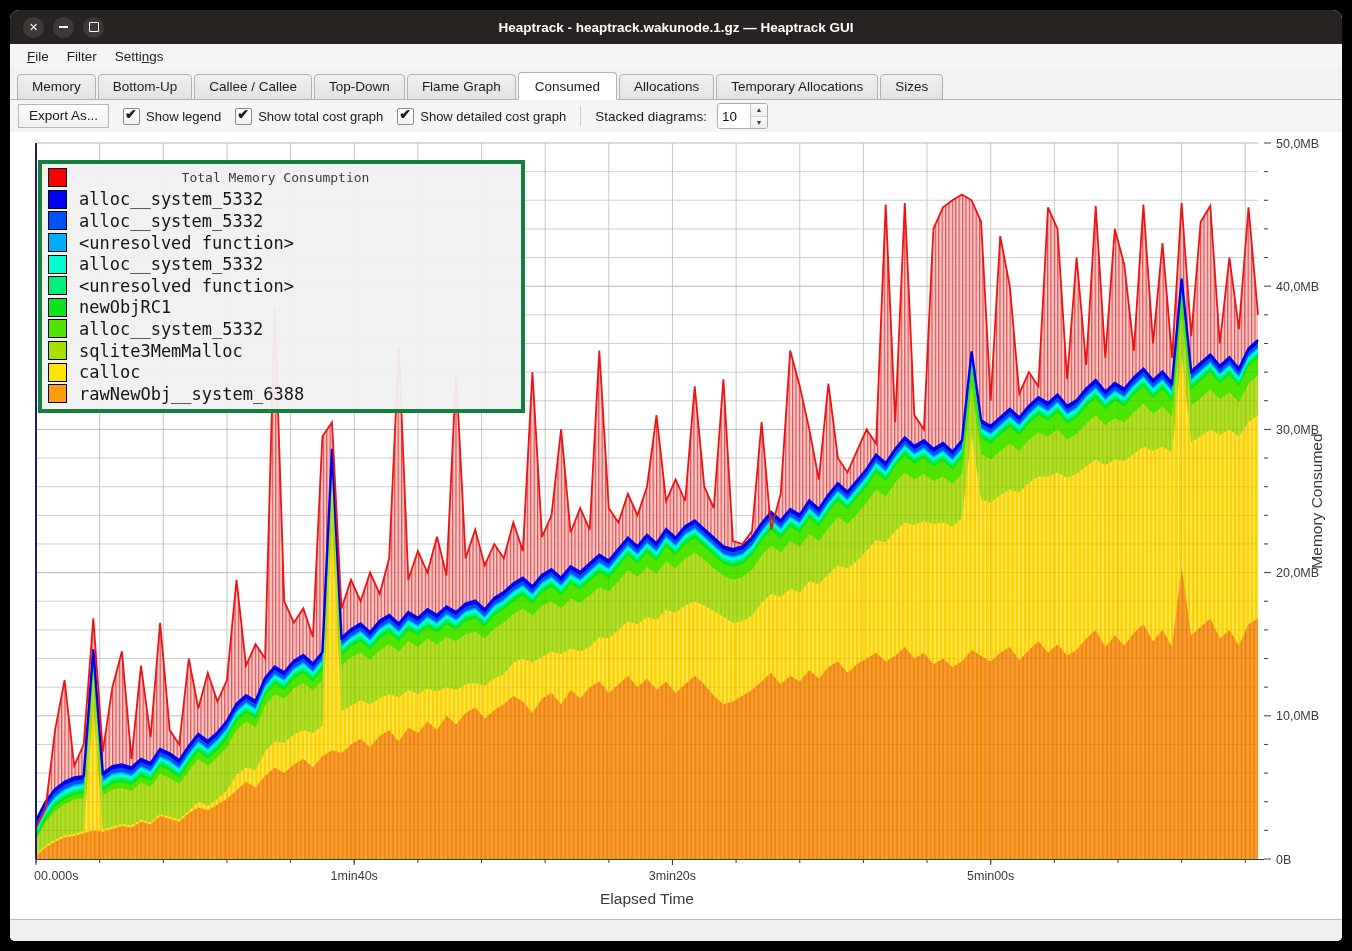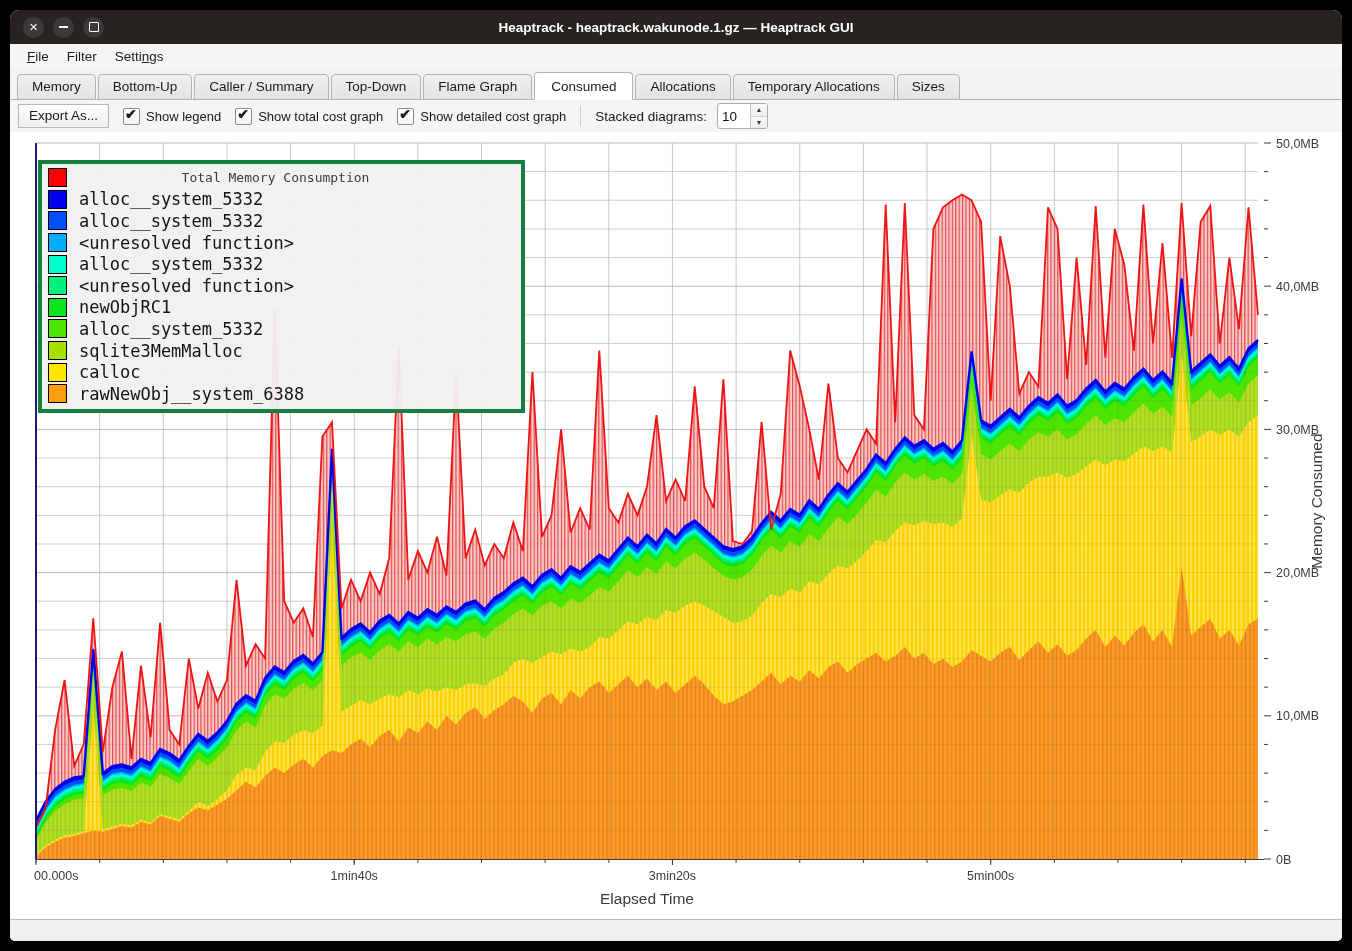--- a/index.html
+++ b/index.html
@@ -82,21 +82,21 @@
 
     <div class="menubar">
         <span class="menu-item"><u>F</u>ile</span>
         <span class="menu-item">Filter</span>
         <span class="menu-item">Setti<u>n</u>gs</span>
       </div>
 
     <div class="tabbar">
         <div class="tab">Memory</div>
         <div class="tab">Bottom-Up</div>
-        <div class="tab">Caller / Summary</div>
+        <div class="tab">Callee / Callee</div>
         <div class="tab">Top-Down</div>
         <div class="tab">Flame Graph</div>
         <div class="tab active">Consumed</div>
         <div class="tab">Allocations</div>
         <div class="tab">Temporary Allocations</div>
         <div class="tab">Sizes</div>
       </div>
 
     <div class="toolbar">
       <button class="btn">Export As...</button>

